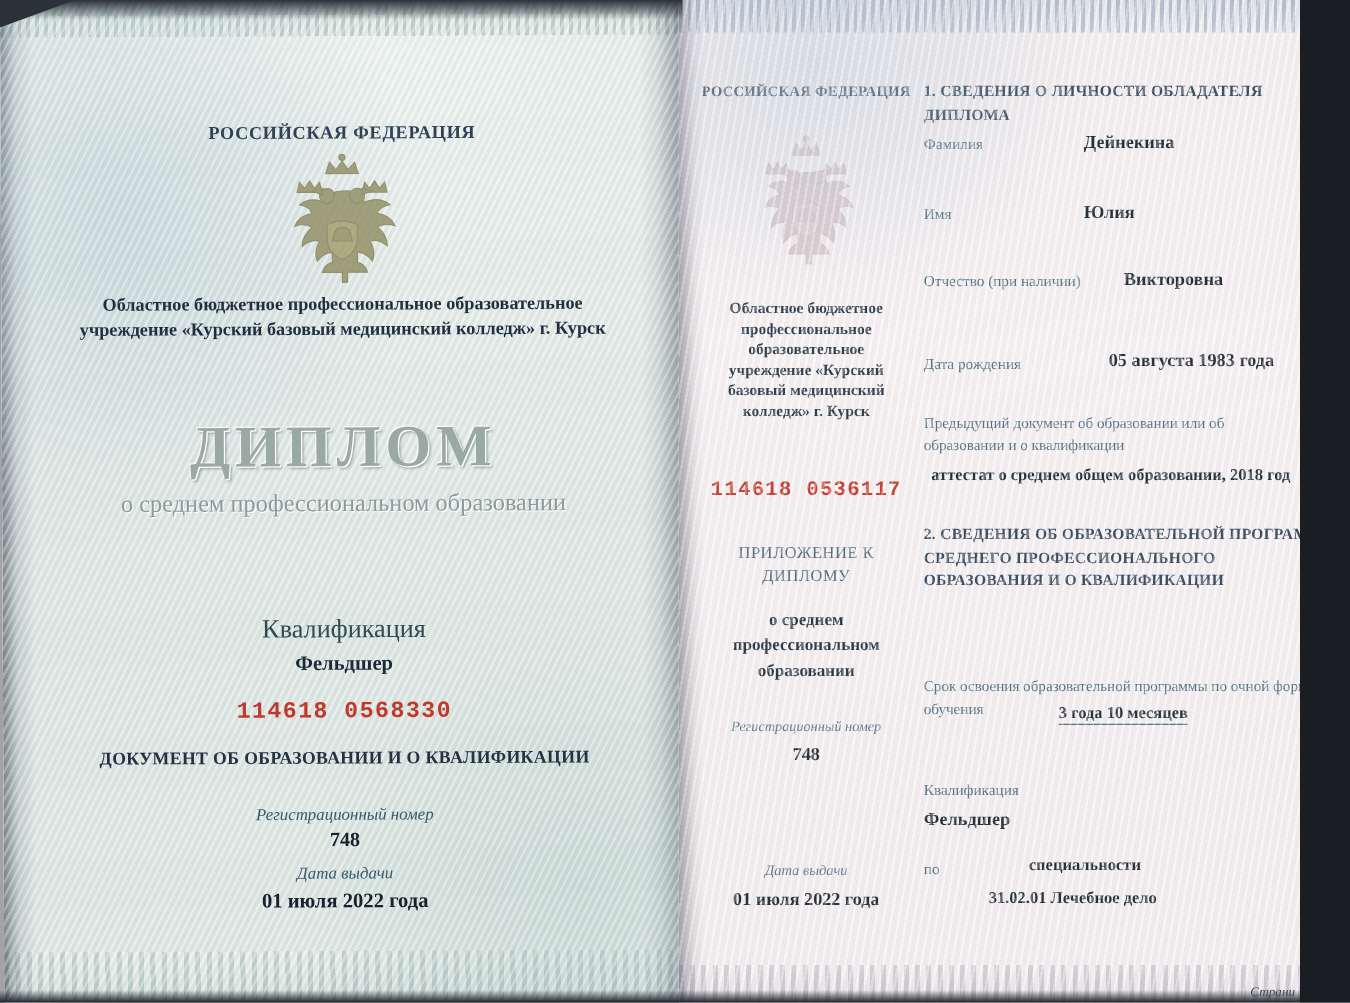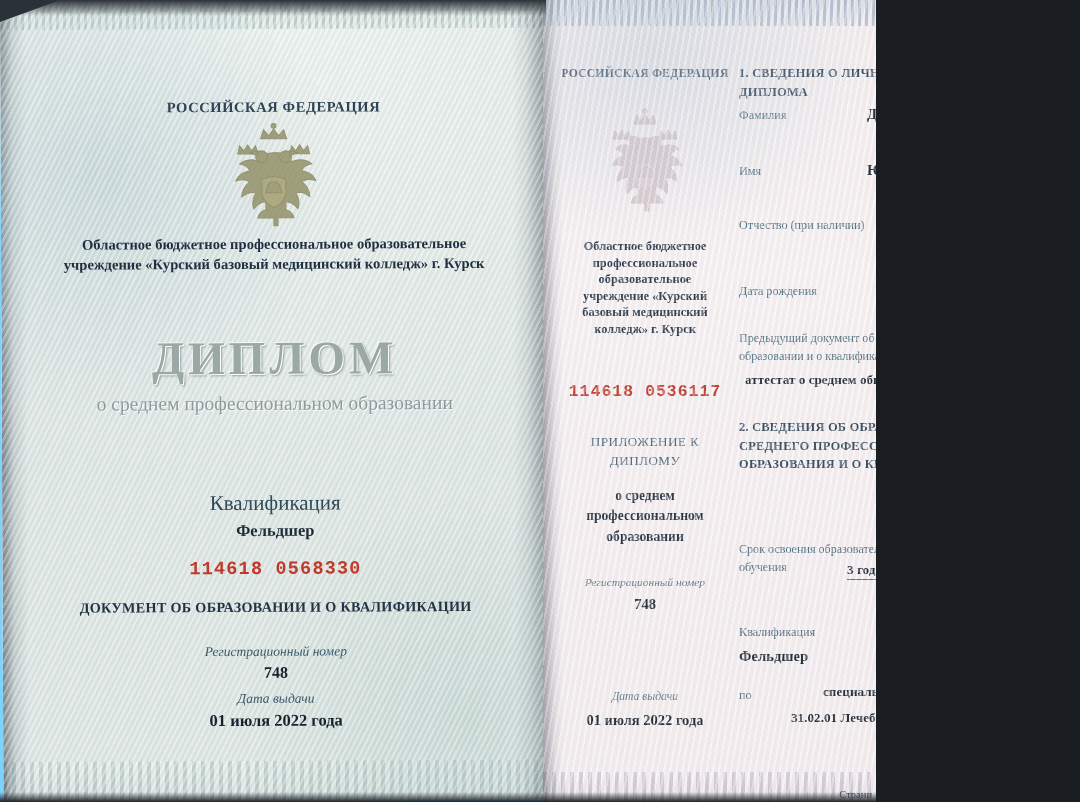--- a/index.html
+++ b/index.html
@@ -7,23 +7,23 @@
     margin: 0; padding: 0;
   }
   body {
     width: 1080px; height: 802px;
     background: #1a1d22;
     font-family: "Liberation Serif", serif;
     overflow: hidden;
   }
   #page {
     position: relative;
-    width: 876px; height: 802px;
+    width: 1040px; height: 802px;
     overflow: hidden;
-    background: #7dd3fc;
+    background: #a3a3a3;
   }
 
   
   .left-page {
     position: absolute;
     left: 0; top: 0;
     width: 546px; height: 802px;
     background:
       radial-gradient(ellipse 120% 60% at 50% 0%, #eef3f0 0%, #e6ece9 40%, #dde5e2 100%),
       linear-gradient(180deg, #e9efeb 0%, #e2eae7 50%, #dbe4e1 100%);
@@ -255,21 +255,21 @@
     background: linear-gradient(180deg, #2c3239 0%, rgba(44,50,57,0) 100%);
     z-index: 9;
   }
   .scan-dark-bottom {
     position: absolute; left: 0; bottom: 0; width: 1080px; height: 10px;
     background: linear-gradient(0deg, #20242a 0%, rgba(32,36,42,0) 100%);
     z-index: 9;
   }
   .page-footer-note {
     position: absolute; right: 4px; bottom: 2px;
-    font-size: 10.5px; color: #3c4a58; z-index: 10;
+    font-size: 10.5px; color: #3c4a58; z-index: 10; font-style: italic;
   }
   .torn-corner {
     position: absolute; left: 0; top: 0; width: 60px; height: 22px;
     background: #2b3138;
     clip-path: polygon(0 0, 100% 0, 0 100%);
     z-index: 10;
   }
 </style>
 </head>
 <body>

